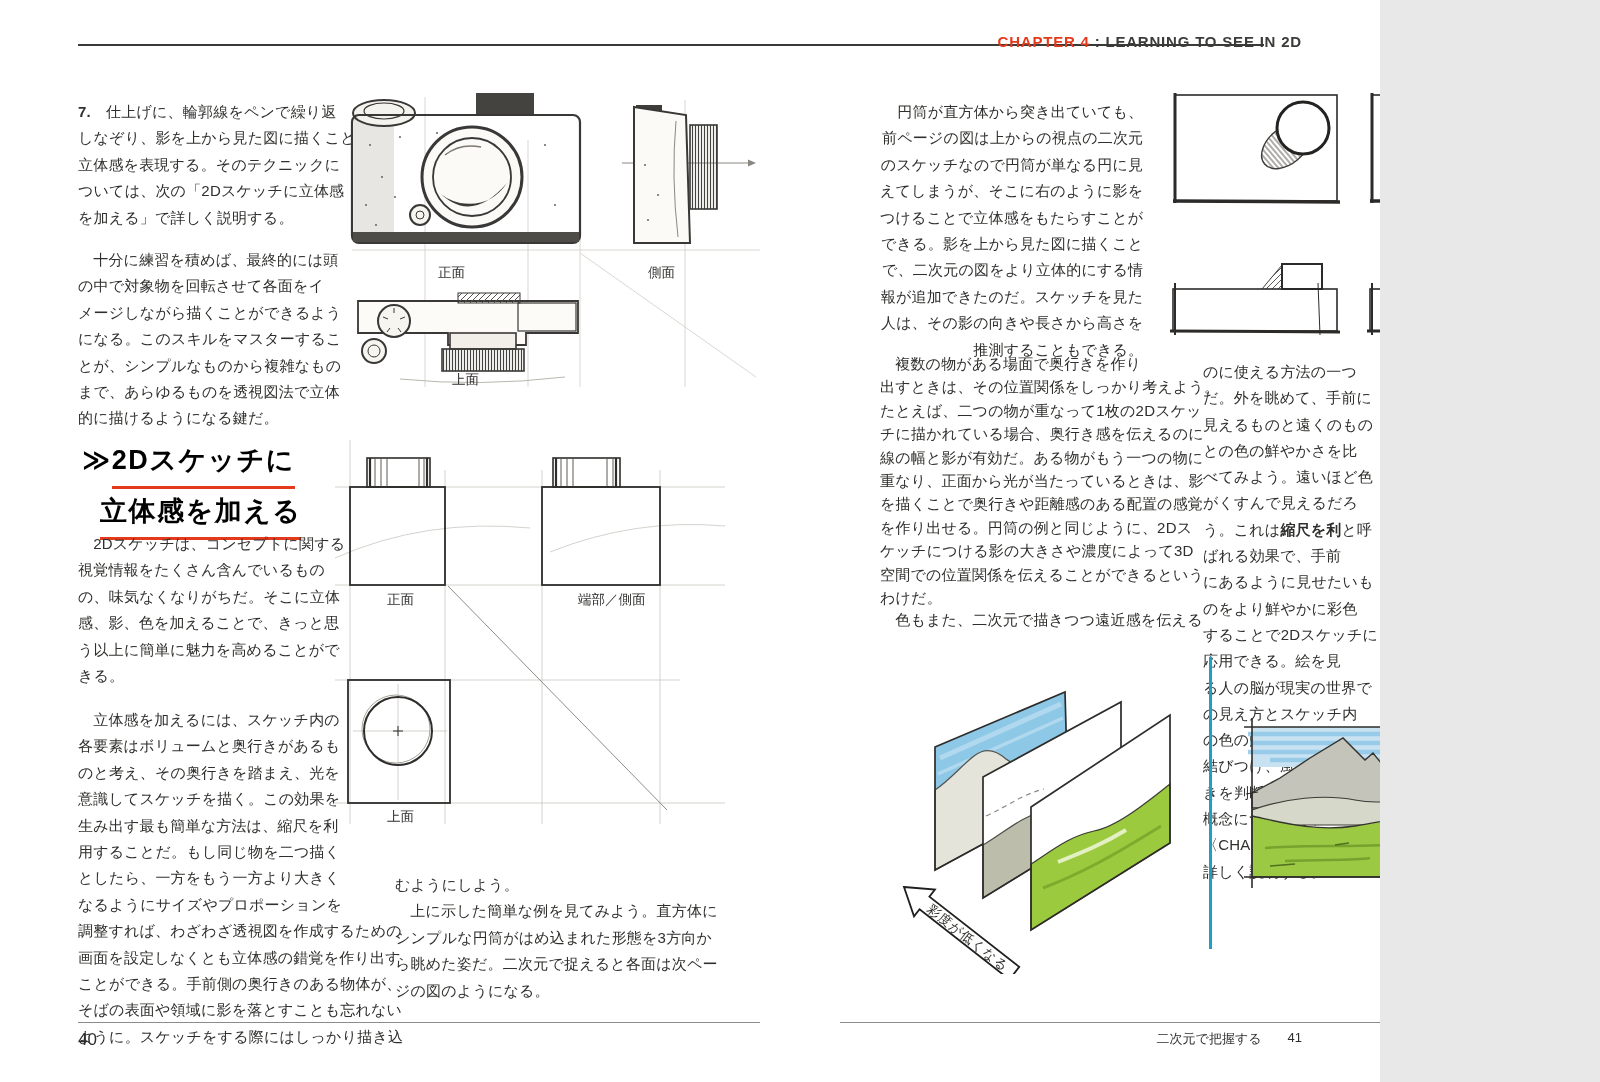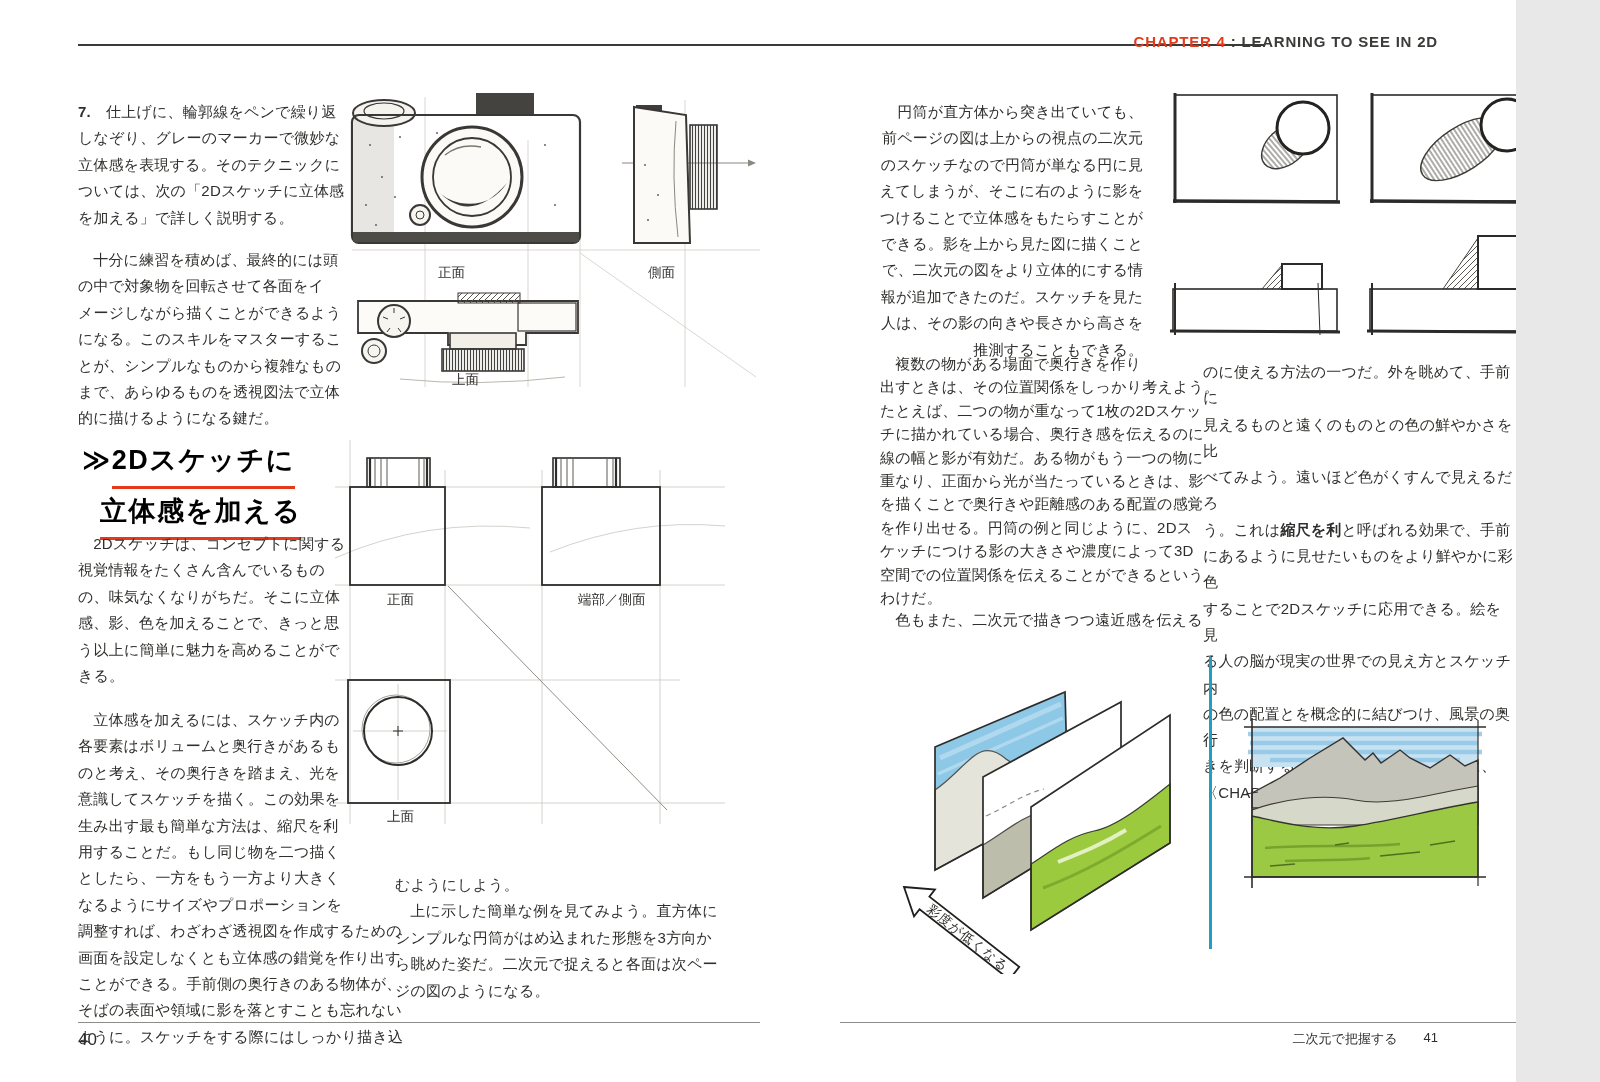--- a/index.html
+++ b/index.html
@@ -1,16 +1,16 @@
 <!DOCTYPE html>
 <html><head>
 <meta charset="utf-8">
 <style>
   html,body{margin:0;padding:0;background:#e8e8e8;}
-  .spread{position:relative;width:1516px;height:1082px;background:#ffffff;overflow:hidden;
+  .spread{position:relative;width:1380px;height:1082px;background:#ffffff;overflow:hidden;
           font-family:"Liberation Sans","DejaVu Sans",sans-serif;color:#2e2e2e;}
   .abs{position:absolute;}
   
   .head-rule{left:78px;top:44px;width:1186px;height:1.5px;background:#3a3a38;}
   .head-text{top:33px;right:78px;font-size:15px;font-weight:bold;letter-spacing:0.8px;white-space:nowrap;}
   .head-chap{color:#e5391b;}
   .head-title{color:#3b3b39;}
   
   .jp{font-size:15px;line-height:26.4px;letter-spacing:0.2px;white-space:pre-line;color:#2f2f2d;}
   .p7{left:78px;top:84px;}
@@ -40,21 +40,21 @@
 <body>
 
 <div class="spread">
 
   <div class="abs head-rule"></div>
   <div class="abs head-text">
     <span class="head-chap">CHAPTER 4</span><span class="head-title"> : LEARNING TO SEE IN 2D</span>
   </div>
 
   <p class="abs jp p7"><b>7.</b><span>　仕上げに、輪郭線をペンで繰り返
-しなぞり、グレーのマーカーで微妙な
+しなぞり、影を上から見た図に描くこと
 立体感を表現する。そのテクニックに
 ついては、次の「2Dスケッチに立体感
 を加える」で詳しく説明する。</span></p>
   <p class="abs jp p2">　十分に練習を積めば、最終的には頭
 の中で対象物を回転させて各面をイ
 メージしながら描くことができるよう
 になる。このスキルをマスターするこ
 とが、シンプルなものから複雑なもの
 まで、あらゆるものを透視図法で立体
 的に描けるようになる鍵だ。</p>

